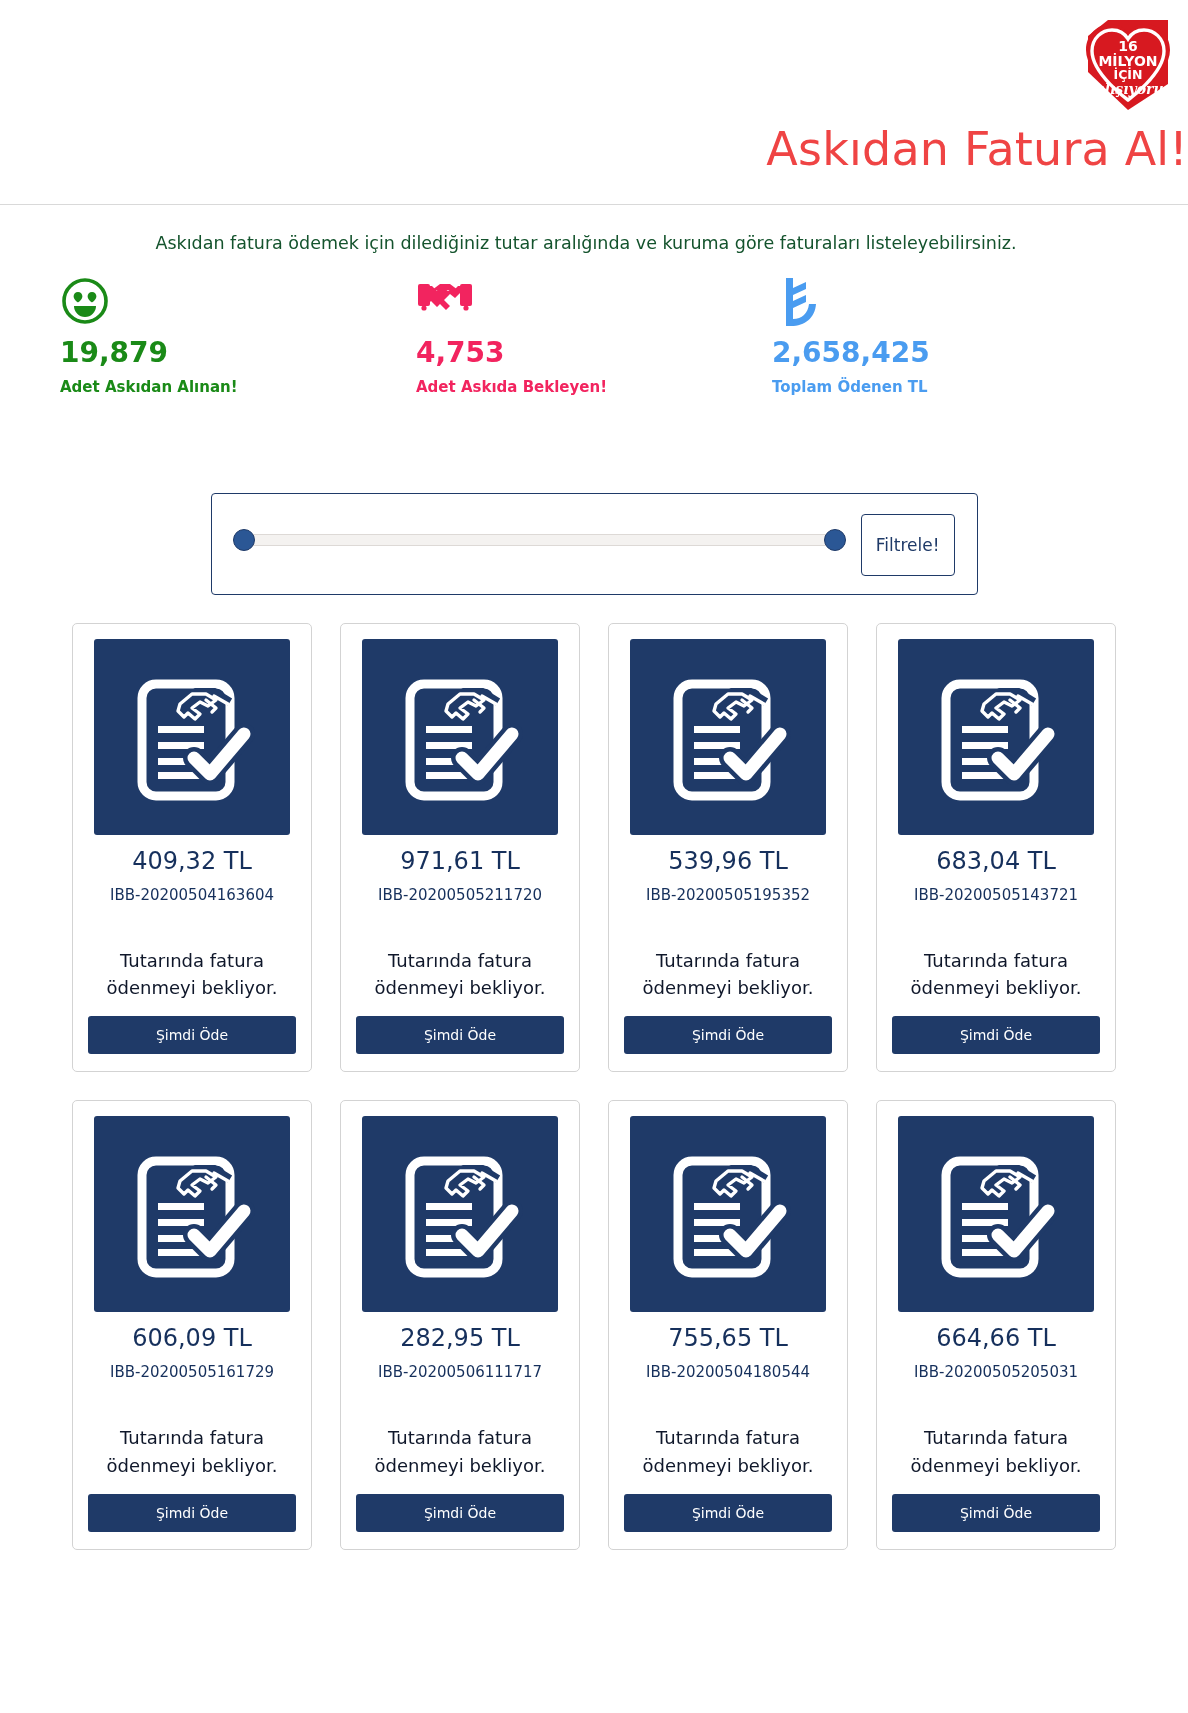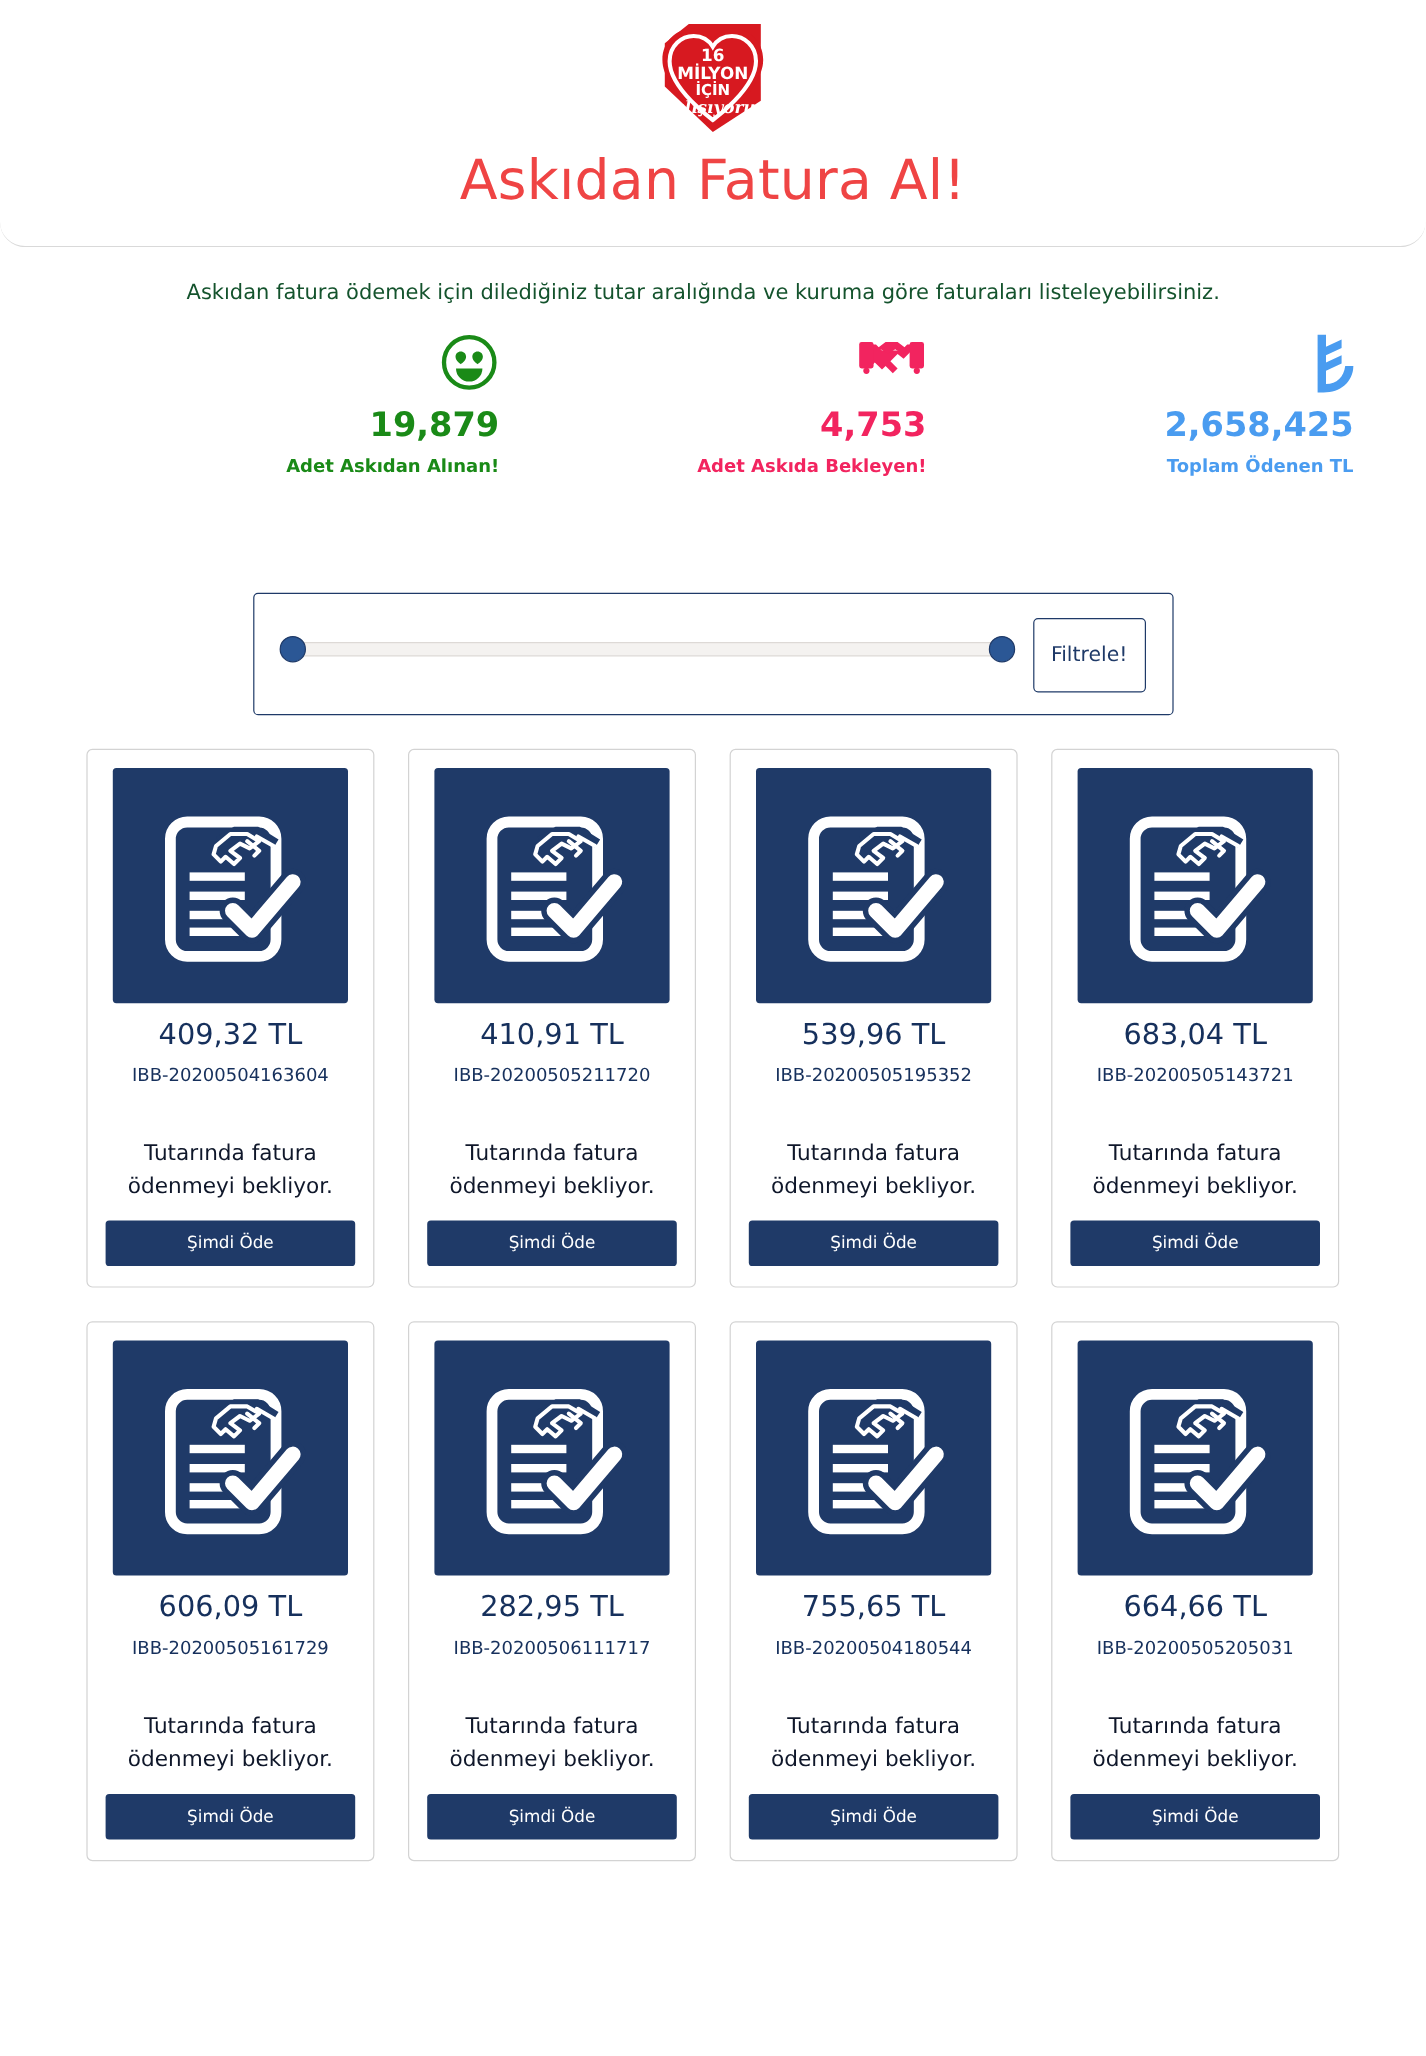--- a/index.html
+++ b/index.html
@@ -10,24 +10,23 @@
     background: #ffffff;
     font-family: "Liberation Sans", sans-serif;
     color: #222;
   }
   body { width: 1188px; min-height: 1713px; overflow-x: hidden; }
 
   
   .header {
     width: 100%;
     padding-top: 14px;
-    text-align: center;
+    text-align: right;
     border-bottom: 1px solid #d9d9d9;
     padding-bottom: 6px;
-    border-radius: 21px;
   }
   .logo-wrap {
     display: inline-block;
     width: 120px; height: 100px;
     line-height: 0;
   }
   .page-title {
     font-size: 46px;
     font-weight: 400;
     color: #ef4444;
@@ -51,21 +50,21 @@
 
   
   .stats {
     display: flex;
     width: 1188px;
     margin-top: 20px;
     padding: 0 60px;
   }
   .stat {
     flex: 1 1 0;
-    text-align: right;
+    text-align: left;
   }
   .stat-icon { height: 50px; line-height: 0; margin-bottom: 10px; }
   .stat-value {
     font-size: 28px;
     font-weight: 700;
     margin-bottom: 9px;
     font-family: "DejaVu Sans", sans-serif;
   }
   .stat-label {
     font-size: 15px;
@@ -297,21 +296,21 @@
         <g stroke="#1f3a68" stroke-width="8" fill="none">
           <path d="M60 38 l14-8 h18 l16 10"></path>
         </g>
         <g stroke="#ffffff" stroke-width="3.4" fill="none" stroke-linecap="round" stroke-linejoin="round">
           <path d="M58 42 l12-10 h14 l10 6 -8 6 -8-4 -8 6 8 6 -5 5 -7-6 -4 4 -6-6 z"></path>
           <path d="M84 38 l10 8 -4 4"></path>
           <path d="M92 34 l14 8"></path>
         </g>
       </svg>
     </div>
-    <div class="card-amount">410,91 TL</div>
+    <div class="card-amount">971,61 TL</div>
     <div class="card-code">IBB-20200505211720</div>
     <div class="card-desc">Tutarında fatura ödenmeyi bekliyor.</div>
     <button class="pay-btn">Şimdi Öde</button>
   </div>
 
   <div class="card">
     <div class="card-icon">
       <svg width="140" height="150" viewBox="0 0 140 150" xmlns="http://www.w3.org/2000/svg">
         <rect x="20" y="22" width="88" height="112" rx="14" ry="14" fill="none" stroke="#ffffff" stroke-width="9"></rect>
         <rect x="36" y="64" width="46" height="7" fill="#ffffff"></rect>

